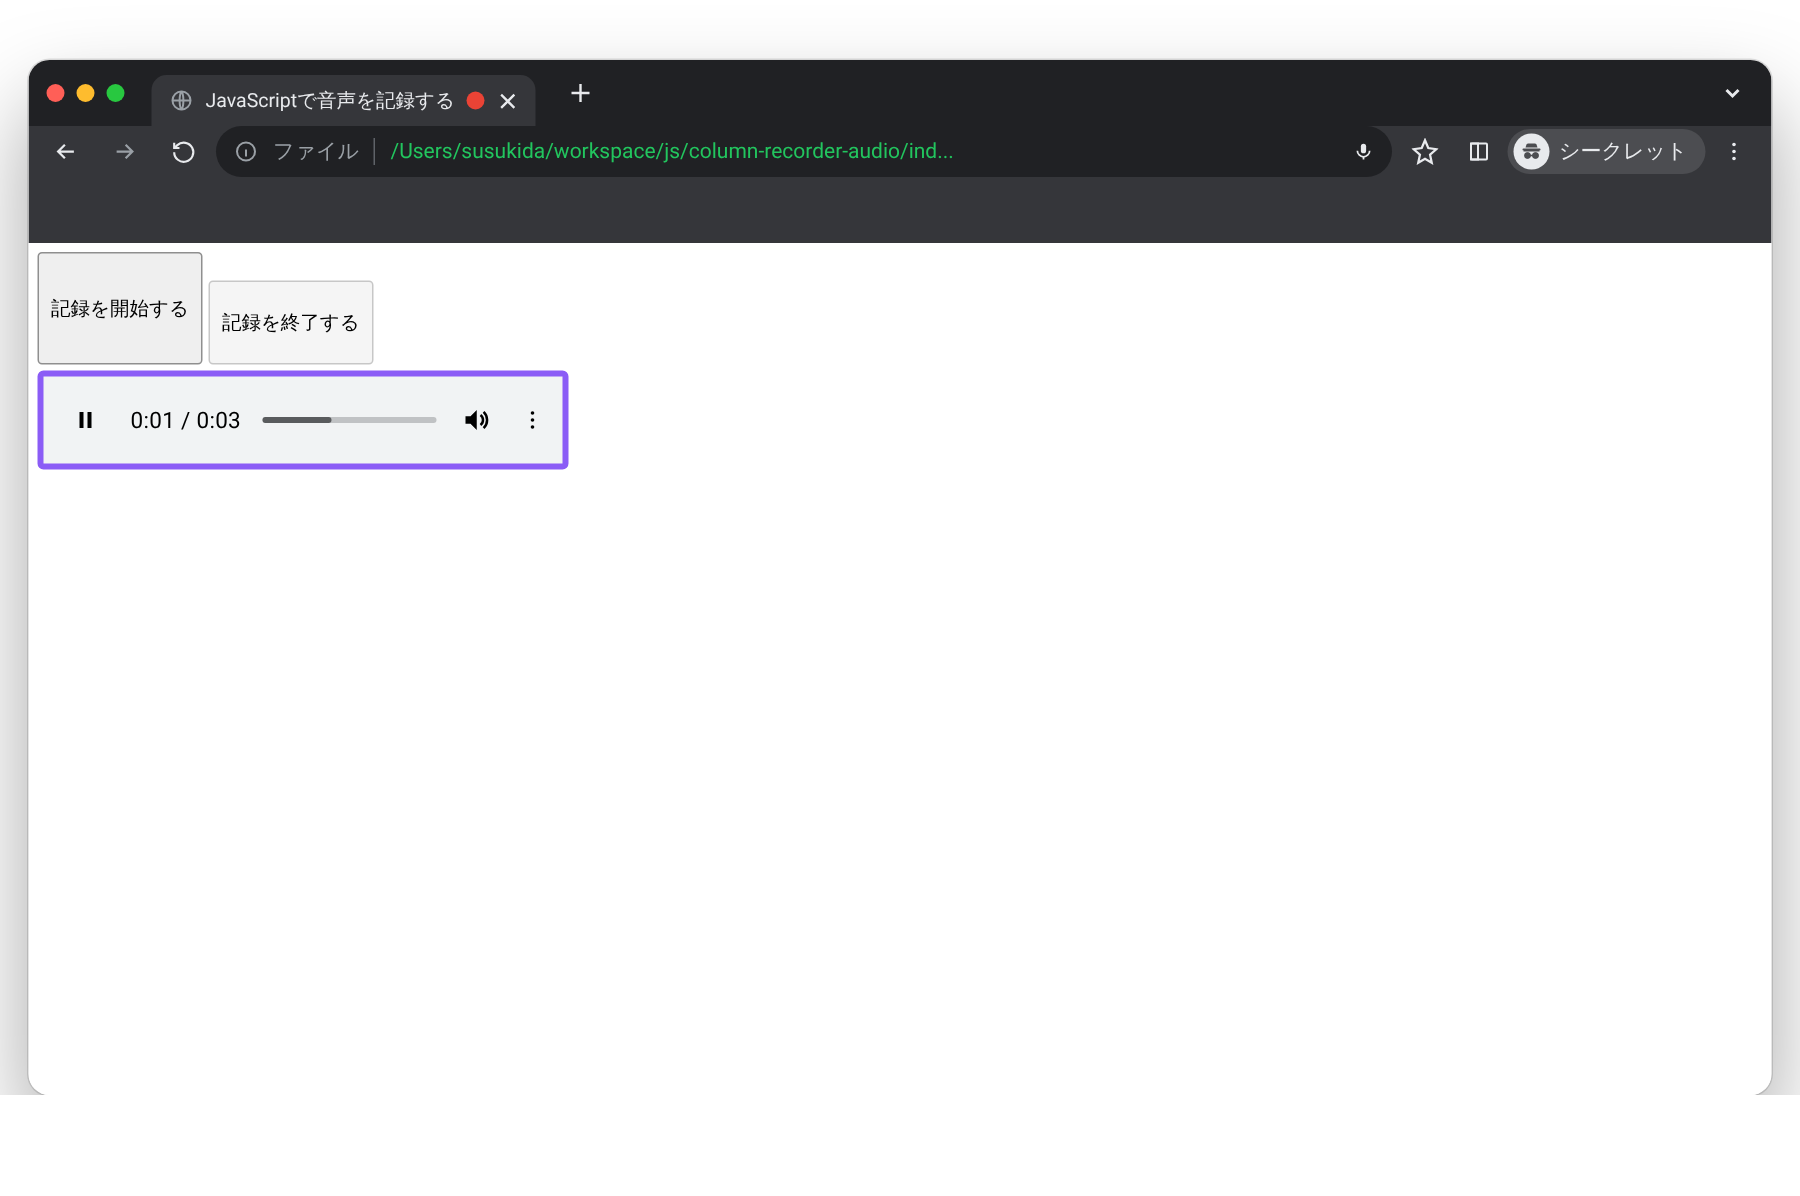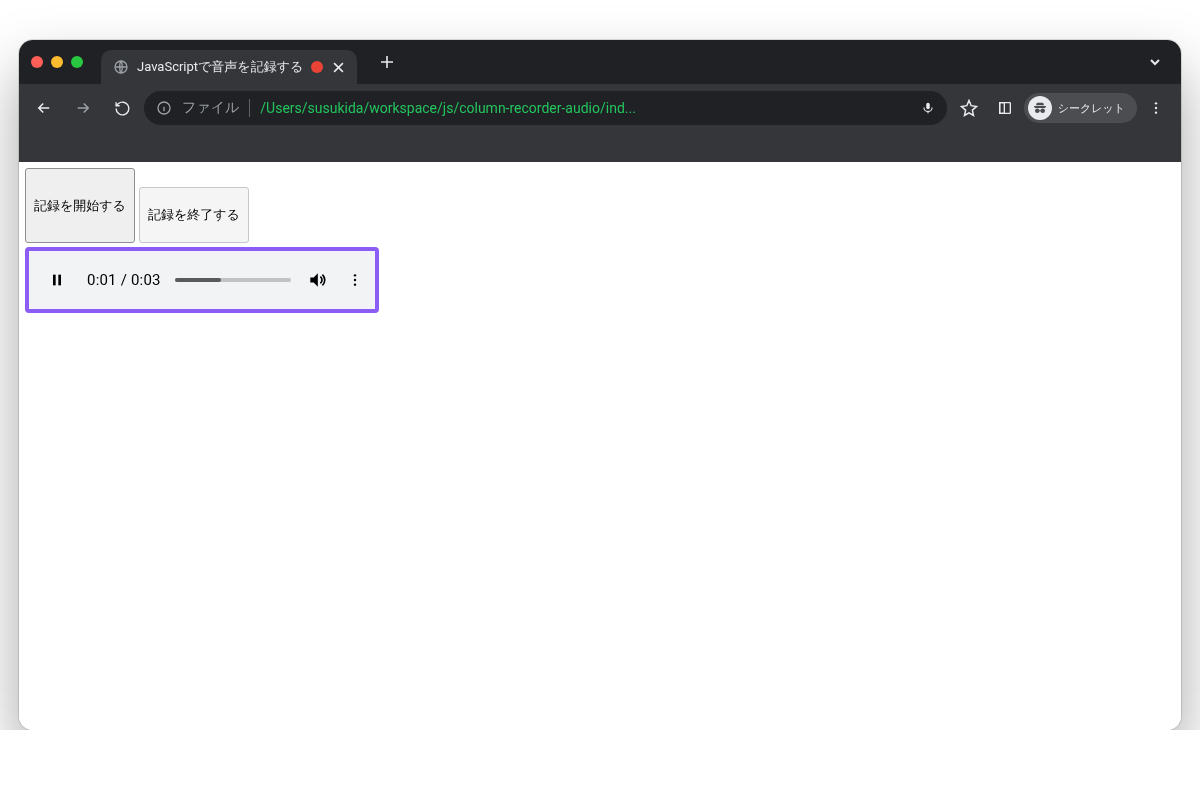--- a/index.html
+++ b/index.html
@@ -58,21 +58,21 @@
     margin-left: 8px;
   }
   .tabstrip-spacer { flex: 1; }
   .min-dropdown { color: #e8eaed; width:28px; display:flex; justify-content:center; }
 
   
   .toolbar {
     background: #35363a;
     height: 48px;
     display: flex;
-    align-items: center;
+    align-items: flex-start;
     padding: 0 8px;
     gap: 5px;
   }
   .nav-btn {
     width: 34px; height: 34px;
     display: flex; align-items: center; justify-content: center;
     color: #9aa0a6; border-radius: 50%;
   }
   .nav-btn.active { color: #e8eaed; }
   .omnibox {
@@ -95,21 +95,21 @@
   .toolbar-right { display:flex; align-items:center; gap:2px; }
   .icon-btn {
     width: 34px; height: 34px;
     display:flex; align-items:center; justify-content:center;
     color:#e8eaed; border-radius:50%;
   }
   .incognito-chip {
     display:flex; align-items:center; gap:6px;
     background:#4c4d51; color:#e8eaed;
     height: 30px; padding: 0 12px 0 4px;
-    border-radius: 15px; font-size: 11px;
+    border-radius: 15px; font-size: 14px;
   }
   .incognito-chip .avatar {
     width:24px; height:24px; border-radius:50%;
     background:#e8eaed; color:#4c4d51;
     display:flex; align-items:center; justify-content:center;
   }
   .bookmark-separator { height: 30px; background: #35363a; }
 
   
   .content { flex:1; background:#fff; padding:6px 6px; }

